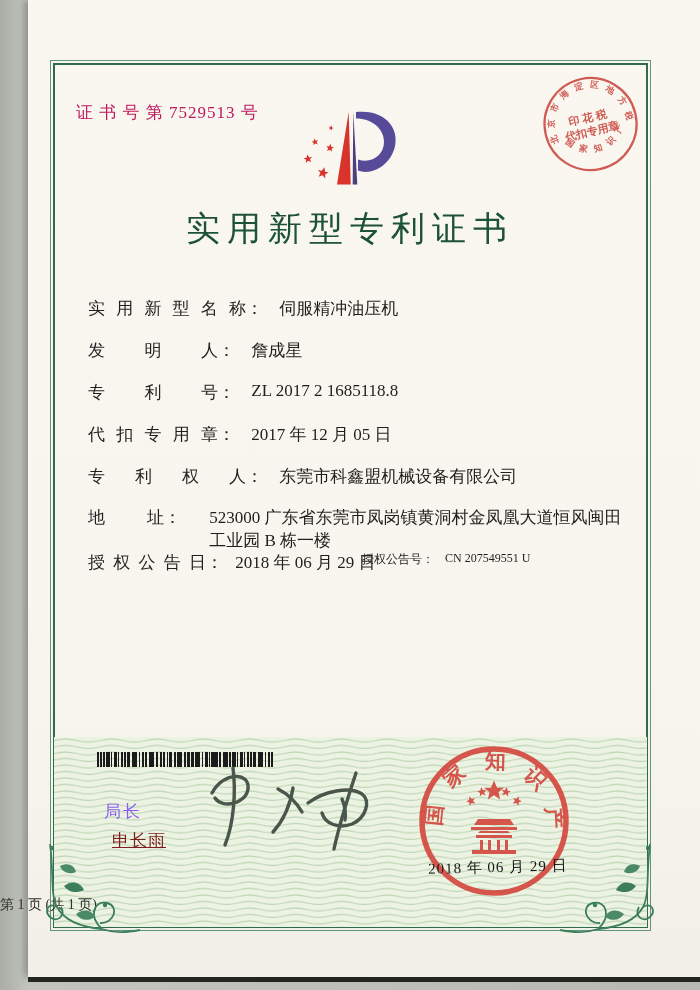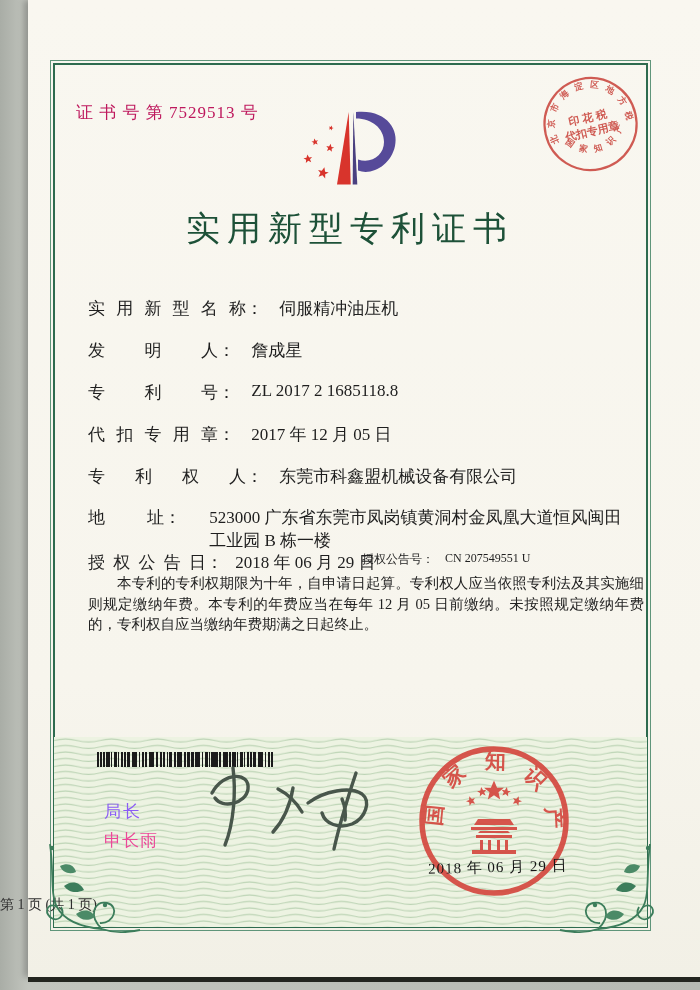--- a/index.html
+++ b/index.html
@@ -57,22 +57,22 @@
   .wave-band{ position:absolute; left:54px; top:737px; }
   .barcode{
     position:absolute; left:97px; top:752px; width:177px; height:15px;
     background:
       repeating-linear-gradient(90deg,#1b1b1b 0 1.5px,transparent 1.5px 3.5px),
       repeating-linear-gradient(90deg,#1b1b1b 0 1px,transparent 1px 6px),
       repeating-linear-gradient(90deg,#1b1b1b 0 2.5px,transparent 2.5px 9px);
   }
   .director-title{ position:absolute; left:104px; top:800px; font-size:17px; color:#8b5cf6;
     font-family:"Liberation Sans","DejaVu Sans",sans-serif; letter-spacing:2px;}
-  .director-name{ position:absolute; left:104px; top:829px; font-size:17px; color:#ec4899;
-    font-family:"Liberation Sans","DejaVu Sans",sans-serif; letter-spacing:1px;}
+  .director-name{ position:absolute; left:112px; top:829px; font-size:17px; color:#7f1d1d;
+    font-family:"Liberation Sans","DejaVu Sans",sans-serif; letter-spacing:1px;text-decoration:underline;}
   .signature{ position:absolute; left:196px; top:763px; }
   .seal{ position:absolute; left:414px; top:741px; }
   .seal-date{
     position:absolute; left:428px; top:858px; font-size:15px; color:#161616;
     letter-spacing:1px; transform:rotate(-1.5deg); white-space:nowrap;
   }
   .page-footer{
     position:absolute; left:0; top:896px; width:700px; text-align:left;
     font-size:14px; color:#2e2e2e;
   }
@@ -154,21 +154,20 @@
     <span class="flabel w118">授权公告日</span><span class="fcolon">：</span>
     <span class="fvalue" style="margin-left:8px">2018 年 06 月 29 日</span>
     <span class="grant-right">
       <span>授权公告号</span><span>：</span>
       <span class="fvalue">CN 207549551 U</span>
     </span>
   </div>
 </div>
 
 <div class="paragraphs">
-  <p>本专利的专利权期限为十年，自申请日起算。专利权人应当依照专利法及其实施细则规定缴纳年费。本专利的年费应当在每年 12 月 05 日前缴纳。未按照规定缴纳年费的，专利权自应当缴纳年费期满之日起终止。</p>
 </div>
 
 <div class="barcode"></div>
 
 <div class="director-title">局长</div>
 <div class="director-name">申长雨</div>
 
 <div class="signature">
   <svg width="185" height="95" viewBox="0 0 185 95">
     <g fill="none" stroke="#3c4a40" stroke-width="3.4" stroke-linecap="round" opacity="0.92">

